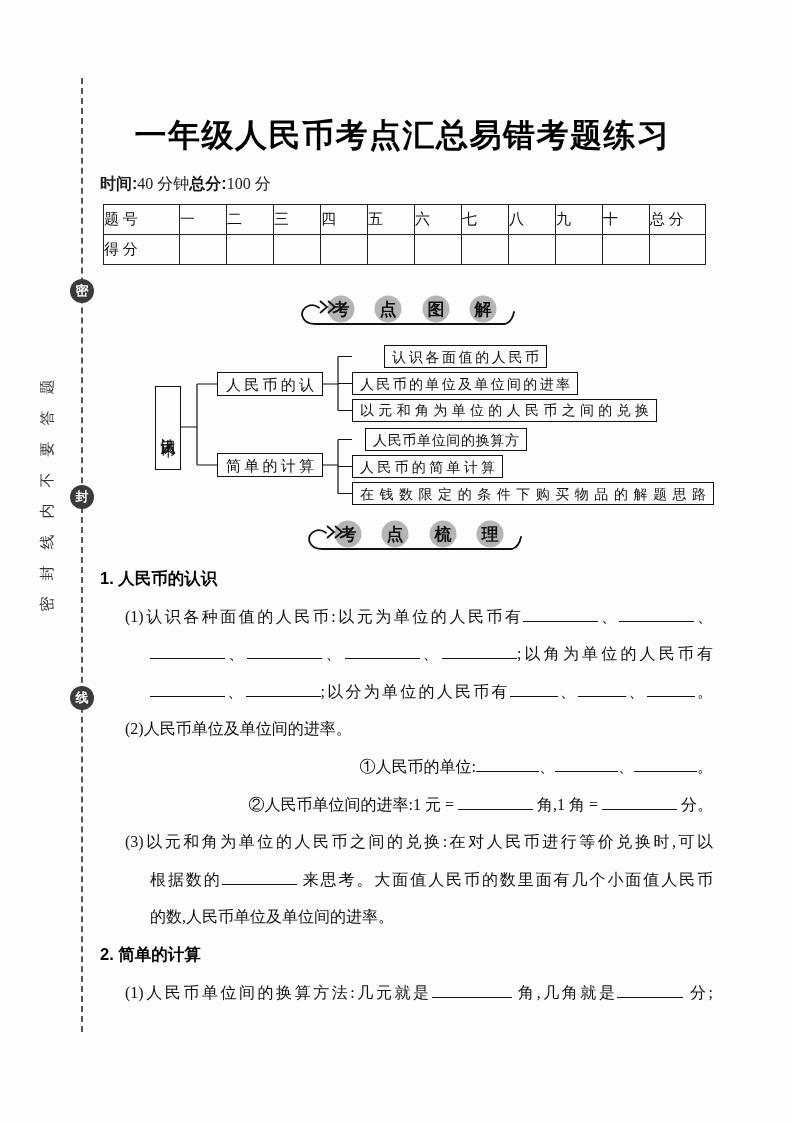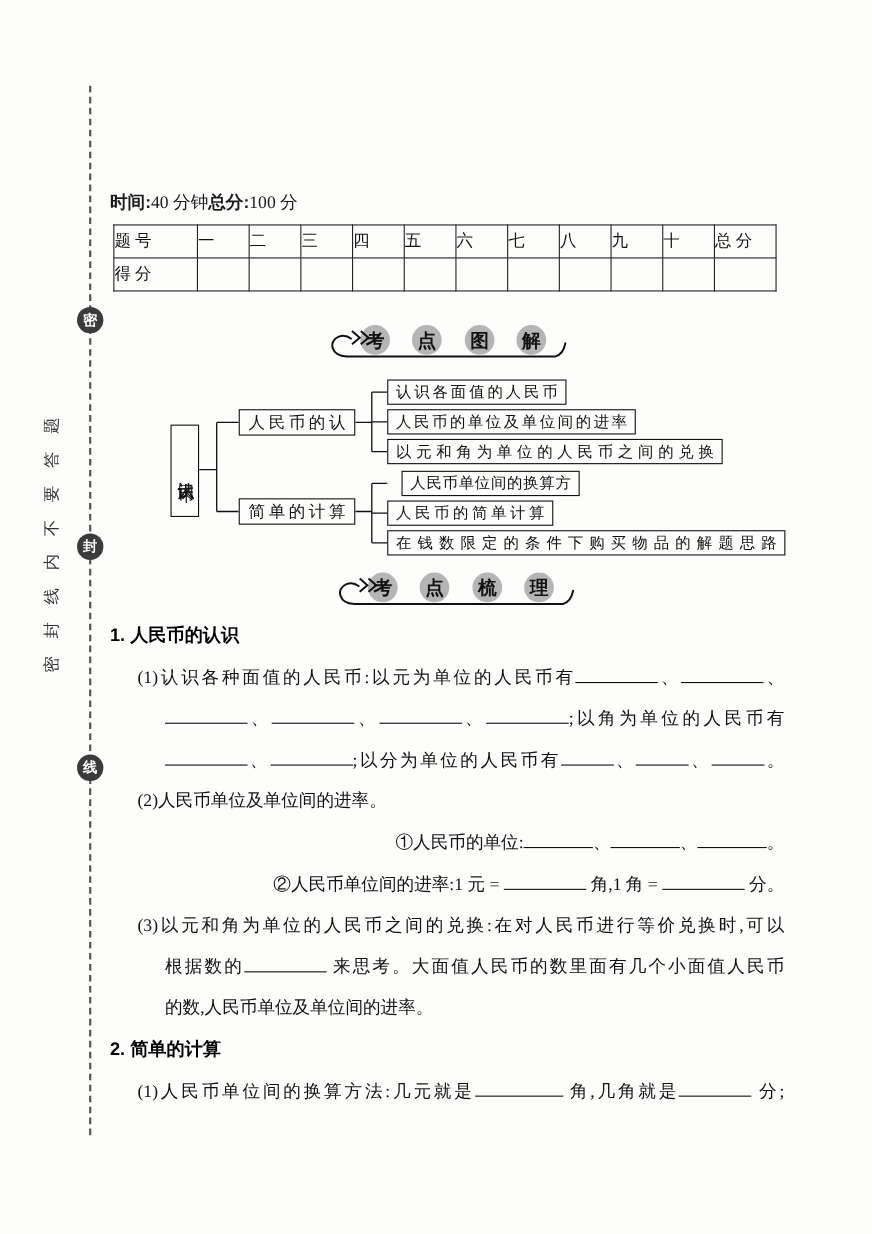--- a/index.html
+++ b/index.html
@@ -123,23 +123,23 @@
     font-size: 15px;
   }
   .nmid.m0 { top: 34px; }
   .nmid.m1 { top: 115px; }
   .nleaf {
     left: 212px; height: 23px;
     line-height: 23px;
     padding: 0 7px;
     text-align: justify; text-align-last: justify;
   }
-  .nleaf.f0 { top: 7px;   width: 163px; }
+  .nleaf.f0 { top: 7px;   width: 163px; margin-left: 32px; }
   .nleaf.f1 { top: 34px;  width: 226px; }
-  .nleaf.f2 { top: 61px;  width: 305px; }
+  .nleaf.f2 { top: 61px;  width: 305px; font-family: Liberation Mono, monospace; }
   .nleaf.f3 { top: 90px;  width: 162px; margin-left: 13px; }
   .nleaf.f4 { top: 117px; width: 151px; }
   .nleaf.f5 { top: 144px; width: 362px; }
 
   
   .sheet {
     position: absolute;
     left: 100px; top: 560px; width: 613px;
     font-size: 16px;
     color: #111;
@@ -177,20 +177,21 @@
     <span class="vchar" style="top:5px">题</span>
     <span class="vchar" style="top:36px">答</span>
     <span class="vchar" style="top:67px">要</span>
     <span class="vchar" style="top:98px">不</span>
     <span class="vchar" style="top:129px">内</span>
     <span class="vchar" style="top:160px">线</span>
     <span class="vchar" style="top:191px">封</span>
     <span class="vchar" style="top:222px">密</span>
   </div>
 
+  <div class="title">一年级人民币考点汇总易错考题练习</div>
   <div class="meta">
     <span><b>时间:</b><span>40 分钟</span></span>
     <span><b>总分:</b><span>100 分</span></span>
   </div>
 
   <table class="score">
     <tbody>
         <tr>
       <td class="c-label">题 号</td>
       <td class="c-num">一</td>

